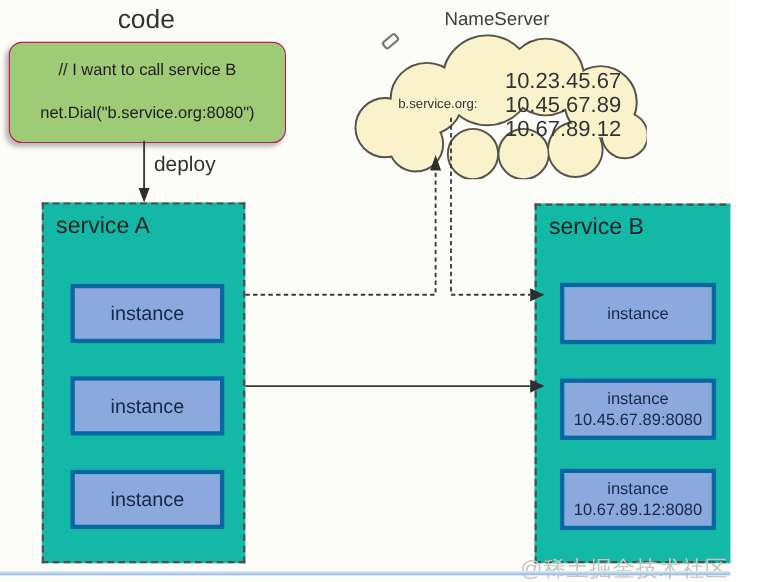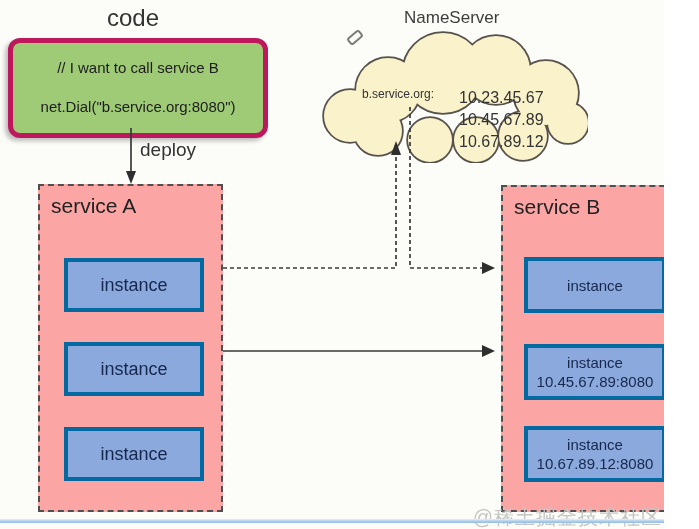--- a/index.html
+++ b/index.html
@@ -8,45 +8,45 @@
     background:#fcfcf9;
     font-family:Liberation Sans, sans-serif;
     color:#2b2b2b;
   }
   .abs{position:absolute;}
 
   
   .code-title{left:8px;top:4px;width:250px;text-align:center;font-size:24px;color:#333;}
   .code-box{
     left:8px;top:38px;width:250px;height:90px;
-    background:#9fca76;border:5px solid #be185d;border-radius:12px;
+    background:#9fca76;border:1px solid #be185d;border-radius:12px;
     box-shadow:-3px 3px 4px rgba(110,110,110,.45);
   }
   .code-line{position:absolute;left:0;width:100%;text-align:center;font-size:15px;color:#1d1d1d;}
   .code-line.l1{top:16px;}
   .code-line.l2{top:55px;}
   .deploy-label{left:140px;top:139px;font-size:19px;color:#333;}
 
   
   .ns-title{left:404px;top:8px;font-size:17px;color:#3d3d3d;}
   .cloud-wrap{left:318px;top:28px;width:270px;height:135px;}
   .pencil-icon{
     left:347px;top:33px;width:12px;height:5px;
     border:2px solid #7a7a76;border-radius:3px;background:transparent;
     transform:rotate(-40deg);
   }
   .cloud-domain{left:362px;top:87px;font-size:12px;color:#333;}
-  .cloud-ips{left:459px;top:63px;font-size:16px;line-height:22px;color:#333;text-align:left;margin-top:24px;}
+  .cloud-ips{left:459px;top:63px;font-size:20px;line-height:22px;color:#333;text-align:left;}
 
   
   .panel{
-    background:#fca5a5;border:2px dashed #4f4f4f;box-sizing:border-box;text-align:center;
+    background:#14b8a6;border:2px dashed #4f4f4f;box-sizing:border-box;text-align:center;
   }
   .panel-a{left:38px;top:184px;width:185px;height:328px;}
-  .panel-b{left:501px;top:185px;width:184px;height:327px;padding-left:29px;}
+  .panel-b{left:486px;top:185px;width:184px;height:327px;padding-left:29px;}
   .panel-title{position:absolute;left:11px;top:8px;font-size:21px;color:#222;}
   .inst{
     position:absolute;background:#8ba9dc;border:4px solid #0369a1;box-sizing:border-box;
     color:#16284d;display:flex;flex-direction:column;align-items:center;justify-content:center;
   }
   .panel-a .inst{left:24px;width:140px;height:54px;font-size:18px;}
   .inst.a1{top:72px;} .inst.a2{top:156px;} .inst.a3{top:241px;}
   .panel-b .inst{left:21px;width:142px;height:56px;font-size:15px;line-height:19px;}
   .inst.b1{top:70px;} .inst.b2{top:157px;} .inst.b3{top:239px;}
 

